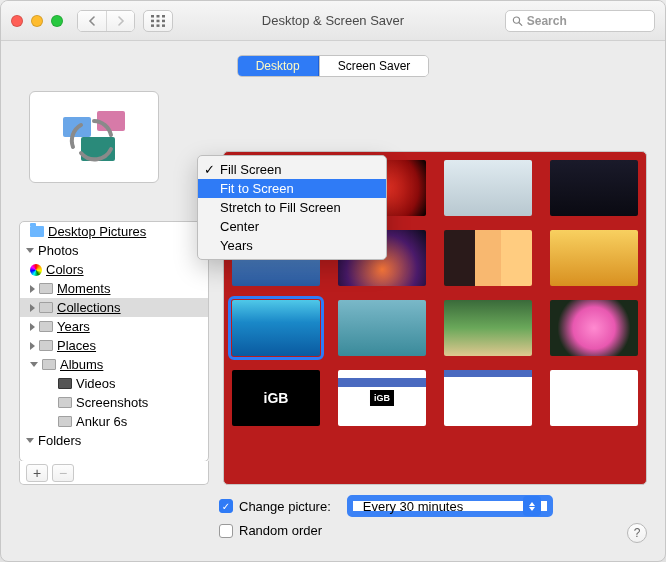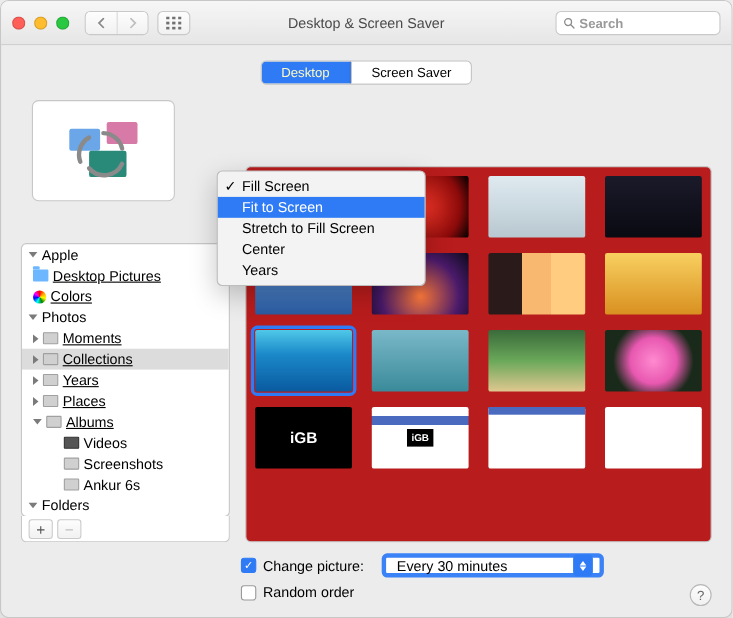--- a/index.html
+++ b/index.html
@@ -46,21 +46,21 @@
   .rightcol { flex: 1; display: flex; flex-direction: column; }
   .fit-row { height: 22px; display: flex; justify-content: flex-end; align-items: center; gap: 8px; margin-bottom: 8px; visibility: hidden; }
   .thumbs-wrap { flex: 1; background: #b91c1c; border: 1px solid #c7c7c7; border-radius: 5px; padding: 8px; overflow: hidden; margin-top: 30px; }
   .thumbs { display: grid; grid-template-columns: repeat(4, 1fr); gap: 14px 18px; }
   .thumb { width: 88px; height: 56px; background: #888; border-radius: 2px; background-size: cover; background-position: center; justify-self: center; }
   .thumb.selected { outline: 3px solid #2f7bf6; outline-offset: 1px; }
   .bottom { margin-top: 10px; display: grid; grid-template-columns: 200px 1fr 30px; align-items: start; row-gap: 6px; }
   .checkbox-row { display: flex; align-items: center; gap: 6px; grid-column: 2; }
   .checkbox { width: 14px; height: 14px; border: 1px solid #9a9a9a; border-radius: 3px; display: flex; align-items: center; justify-content: center; background: #fff; }
   .checkbox.checked { background: #2f7bf6; border-color: #2f7bf6; color: #fff; font-size: 10px; }
-  .select { display: inline-flex; align-items: center; height: 22px; background: #fff; border: 4px solid #3b82f6; border-radius: 5px; padding: 0 6px 0 10px; gap: 60px; margin-left: 10px; }
+  .select { display: inline-flex; align-items: center; height: 22px; background: #fff; border: 6px solid #3b82f6; border-radius: 5px; padding: 0 6px 0 10px; gap: 60px; margin-left: 10px; }
   .select .caps { width: 18px; height: 20px; background: #2f7bf6; border-radius: 4px; display: flex; flex-direction: column; align-items: center; justify-content: center; gap: 1px; }
   .select .caps span { width: 0; height: 0; border-style: solid; }
   .select .caps .up { border-width: 0 3px 4px 3px; border-color: transparent transparent #fff transparent; }
   .select .caps .dn { border-width: 4px 3px 0 3px; border-color: #fff transparent transparent transparent; }
   .help { width: 20px; height: 20px; border: 1px solid #b8b8b8; border-radius: 50%; display: flex; align-items: center; justify-content: center; color: #666; font-size: 12px; grid-column: 3; grid-row: 2; justify-self: end; background: linear-gradient(#fdfdfd,#f1f1f1); }
   
   .dropdown { position: absolute; left: 196px; top: 114px; width: 190px; background: #f3f3f3; border: 1px solid #bdbdbd; border-radius: 5px; box-shadow: 0 8px 24px rgba(0,0,0,.22); padding: 4px 0; z-index: 20; }
   .dropdown .mi { display: flex; align-items: center; height: 19px; padding: 0 10px 0 22px; font-size: 13px; position: relative; }
   .dropdown .mi .check { position: absolute; left: 6px; }
   .dropdown .mi.selected { background: #2f7bf6; color: #fff; }
@@ -150,36 +150,32 @@
             <rect x="22" y="30" width="34" height="24" rx="2" fill="#2a8a7a"></rect>
             <g stroke="#8a8a8a" stroke-width="4" fill="none" stroke-linecap="round">
               <path d="M35 14 A18 18 0 0 1 52 28"></path>
               <path d="M52 42 A18 18 0 0 1 22 46"></path>
               <path d="M14 40 A18 18 0 0 1 22 18"></path>
             </g>
           </svg>
         </div>
 
         <div class="sidebar">
-          <div class="row">
-            <span class="disclosure down"></span>
-            <span>Apple</span>
-          </div>
           <div class="row indent1">
             <span class="icon-folder"></span>
             <span>Desktop Pictures</span>
           </div>
-          <div class="row indent1">
-            <span class="icon-colors"></span>
-            <span>Colors</span>
-          </div>
-
           <div class="row">
             <span class="disclosure down"></span>
             <span>Photos</span>
+          </div>
+
+          <div class="row indent1">
+            <span class="icon-colors"></span>
+            <span>Colors</span>
           </div>
           <div class="row indent1">
             <span class="disclosure right"></span>
             <span class="icon-rect"></span>
             <span>Moments</span>
           </div>
           <div class="row indent1 selected">
             <span class="disclosure right"></span>
             <span class="icon-rect"></span>
             <span>Collections</span>

